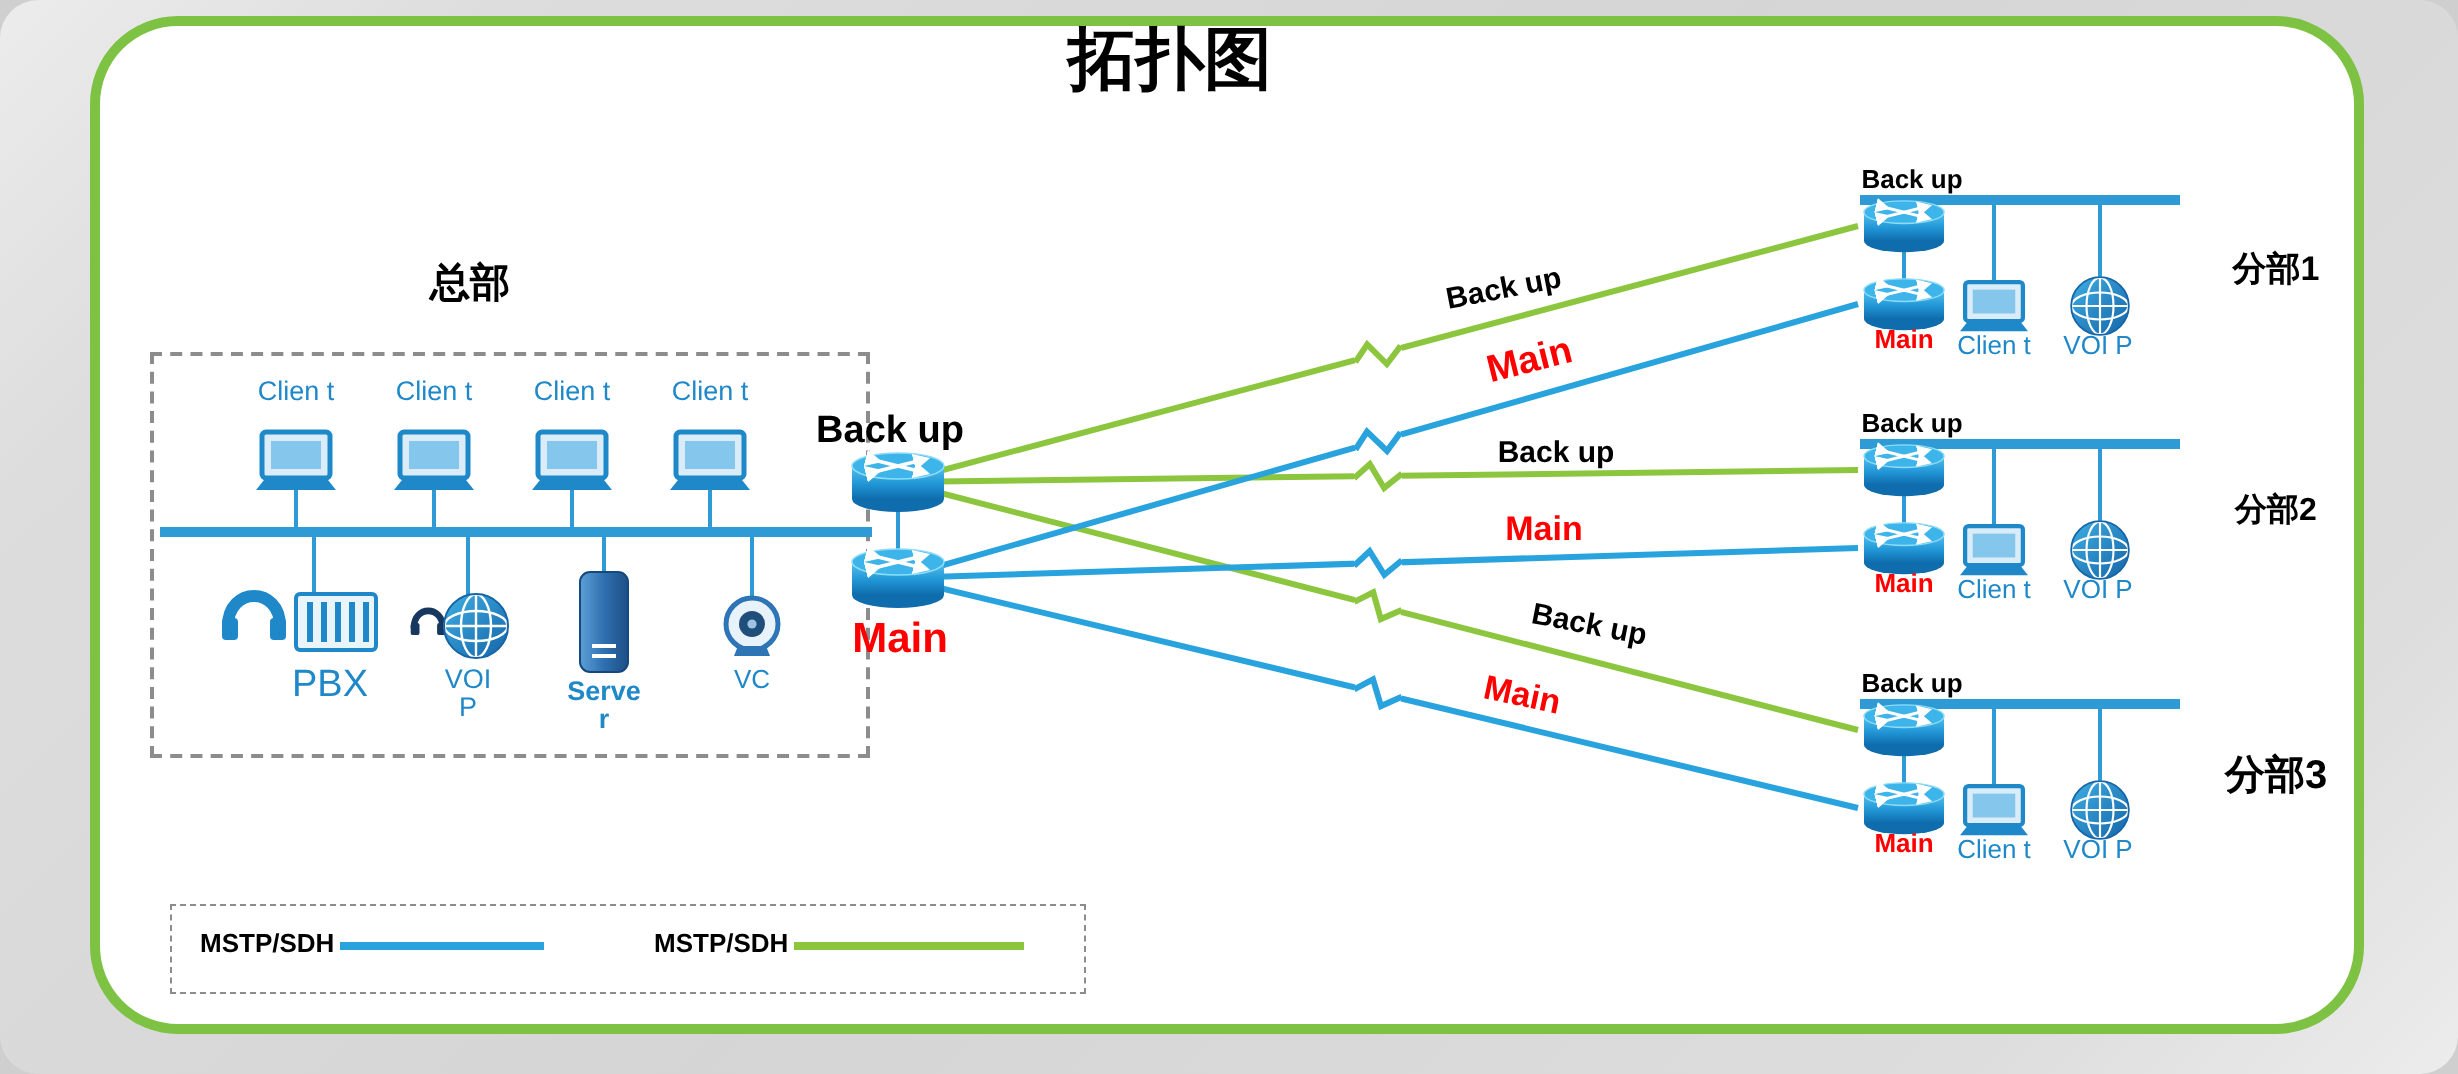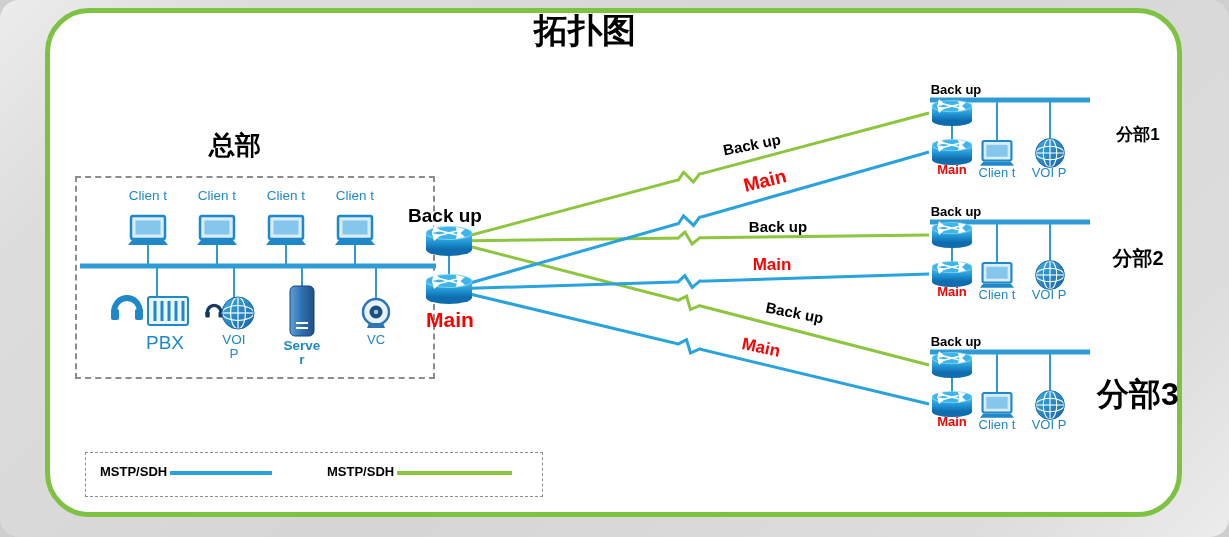--- a/index.html
+++ b/index.html
@@ -174,21 +174,21 @@
       <line class="drop" x1="997" y1="352" x2="997" y2="393"></line>
       <line class="drop" x1="1050" y1="352" x2="1050" y2="392"></line>
       <use href="#router" transform="translate(932,352) scale(0.87)"></use>
       <use href="#router" transform="translate(932,391) scale(0.87)"></use>
       <use href="#client" transform="translate(980,393) scale(0.85)"></use>
       <use href="#globe" transform="translate(1050,405) scale(0.9)"></use>
     </g>
   </svg>
 
   <div class="lbl bold" style="left:435px;top:12px;width:300px;font-size:34px;">拓扑图</div>
-  <div class="lbl bold" style="left:180px;top:132px;width:110px;font-size:26px;">总部</div>
+  <div class="lbl bold" style="left:180px;top:132px;width:110px;font-size:20px;">总部</div>
 
   <div class="lbl blue" style="left:126px;top:189px;width:44px;font-size:13.5px;">Clien t</div>
   <div class="lbl blue" style="left:195px;top:189px;width:44px;font-size:13.5px;">Clien t</div>
   <div class="lbl blue" style="left:264px;top:189px;width:44px;font-size:13.5px;">Clien t</div>
   <div class="lbl blue" style="left:333px;top:189px;width:44px;font-size:13.5px;">Clien t</div>
 
   <div class="lbl blue" style="left:140px;top:333px;width:50px;font-size:19px;">PBX</div>
   <div class="lbl blue" style="left:217px;top:333px;width:34px;font-size:13.5px;">VOI P</div>
   <div class="lbl blue" style="left:282px;top:339px;width:40px;font-size:13.5px;font-weight:bold;">Serve r</div>
   <div class="lbl blue" style="left:361px;top:333px;width:30px;font-size:13px;">VC</div>
@@ -206,25 +206,25 @@
   <div class="lbl bold" style="left:924px;top:83px;width:64px;font-size:13px;">Back up</div>
   <div class="lbl red" style="left:930px;top:163px;width:44px;font-size:13px;">Main</div>
   <div class="lbl blue" style="left:975px;top:166px;width:44px;font-size:13px;">Clien t</div>
   <div class="lbl blue" style="left:1031px;top:166px;width:36px;font-size:13px;">VOI P</div>
   <div class="lbl bold" style="left:1096px;top:126px;width:84px;font-size:17px;">分部1</div>
 
   <div class="lbl bold" style="left:924px;top:205px;width:64px;font-size:13px;">Back up</div>
   <div class="lbl red" style="left:930px;top:285px;width:44px;font-size:13px;">Main</div>
   <div class="lbl blue" style="left:975px;top:288px;width:44px;font-size:13px;">Clien t</div>
   <div class="lbl blue" style="left:1031px;top:288px;width:36px;font-size:13px;">VOI P</div>
-  <div class="lbl bold" style="left:1096px;top:248px;width:84px;font-size:20px;">分部2</div>
+  <div class="lbl bold" style="left:1096px;top:248px;width:84px;font-size:16px;">分部2</div>
 
   <div class="lbl bold" style="left:924px;top:335px;width:64px;font-size:13px;">Back up</div>
   <div class="lbl red" style="left:930px;top:415px;width:44px;font-size:13px;">Main</div>
   <div class="lbl blue" style="left:975px;top:418px;width:44px;font-size:13px;">Clien t</div>
   <div class="lbl blue" style="left:1031px;top:418px;width:36px;font-size:13px;">VOI P</div>
-  <div class="lbl bold" style="left:1096px;top:378px;width:84px;font-size:32px;">分部3</div>
+  <div class="lbl bold" style="left:1096px;top:378px;width:84px;font-size:20px;">分部3</div>
 
   <div class="lbl bold" style="left:100px;top:465px;width:72px;font-size:13px;text-align:left;">MSTP/SDH</div>
   <div class="bar" style="left:170px;top:471px;width:102px;background:#29A3DD;"></div>
   <div class="lbl bold" style="left:327px;top:465px;width:72px;font-size:13px;text-align:left;">MSTP/SDH</div>
   <div class="bar" style="left:397px;top:471px;width:115px;background:#8CC63E;"></div>
 </div>
 
 </body></html>

